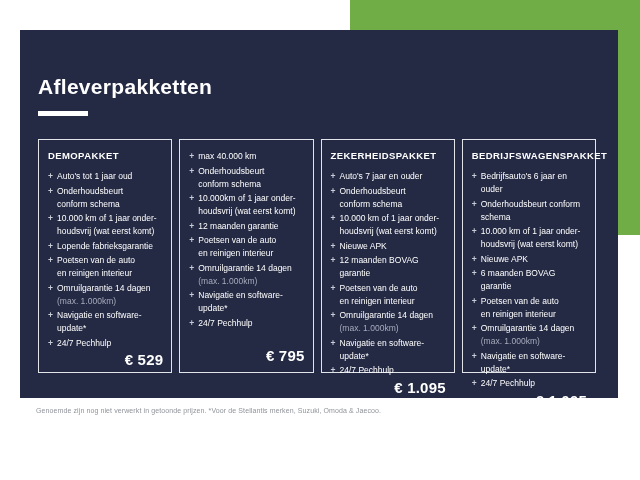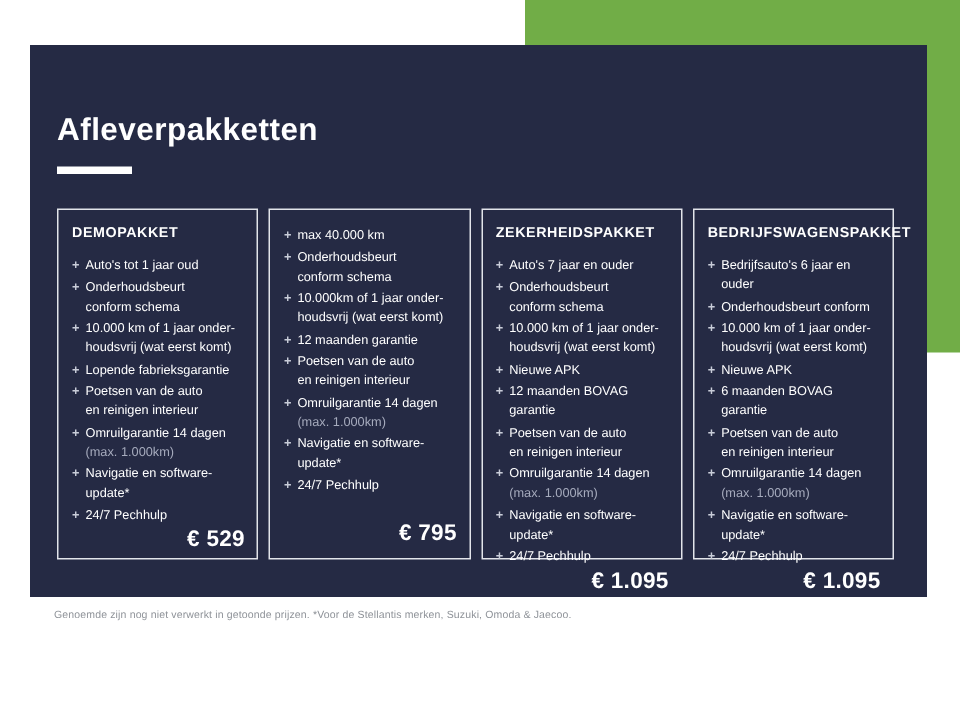--- a/index.html
+++ b/index.html
@@ -248,20 +248,21 @@
           <div class="item">
             <span class="plus">+</span>
             <span class="lines">
               <span class="line">Bedrijfsauto's 6 jaar en ouder</span>
             </span>
           </div>
           <div class="item">
             <span class="plus">+</span>
             <span class="lines">
               <span class="line">Onderhoudsbeurt conform</span>
+              <span class="line">schema</span>
             </span>
           </div>
           <div class="item">
             <span class="plus">+</span>
             <span class="lines">
               <span class="line">10.000 km of 1 jaar onder-</span>
               <span class="line">houdsvrij (wat eerst komt)</span>
             </span>
           </div>
           <div class="item">

